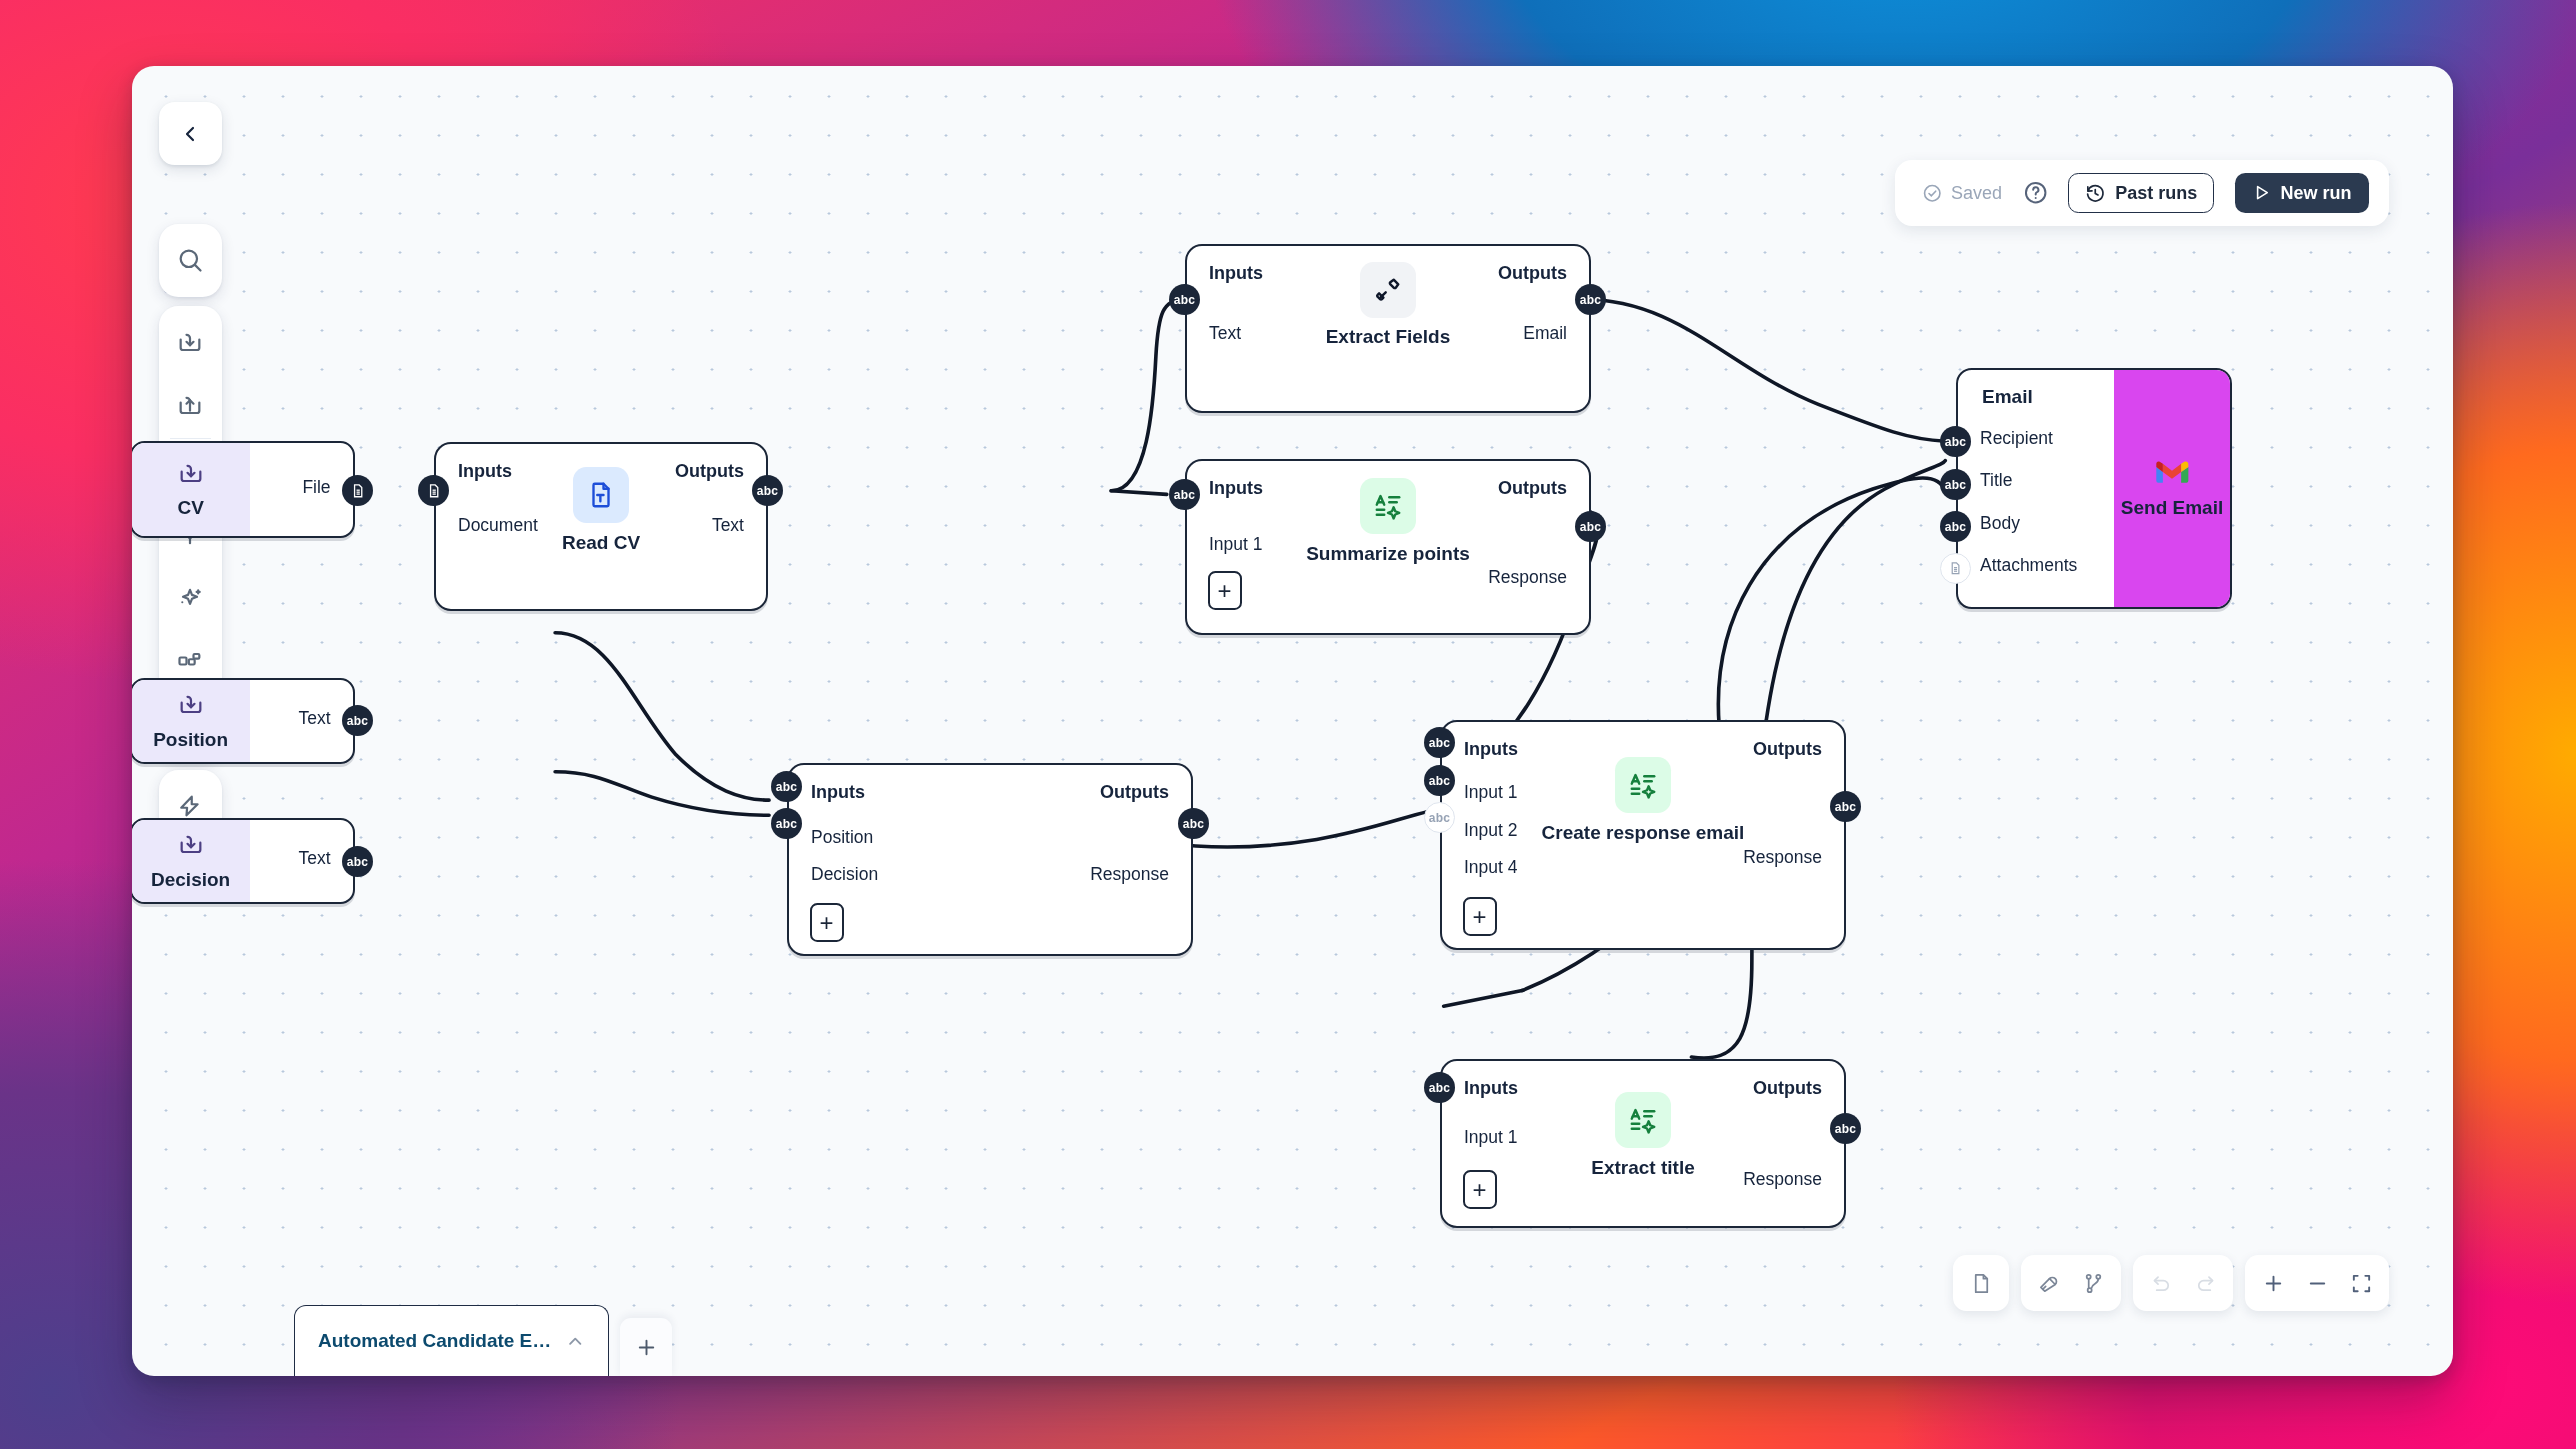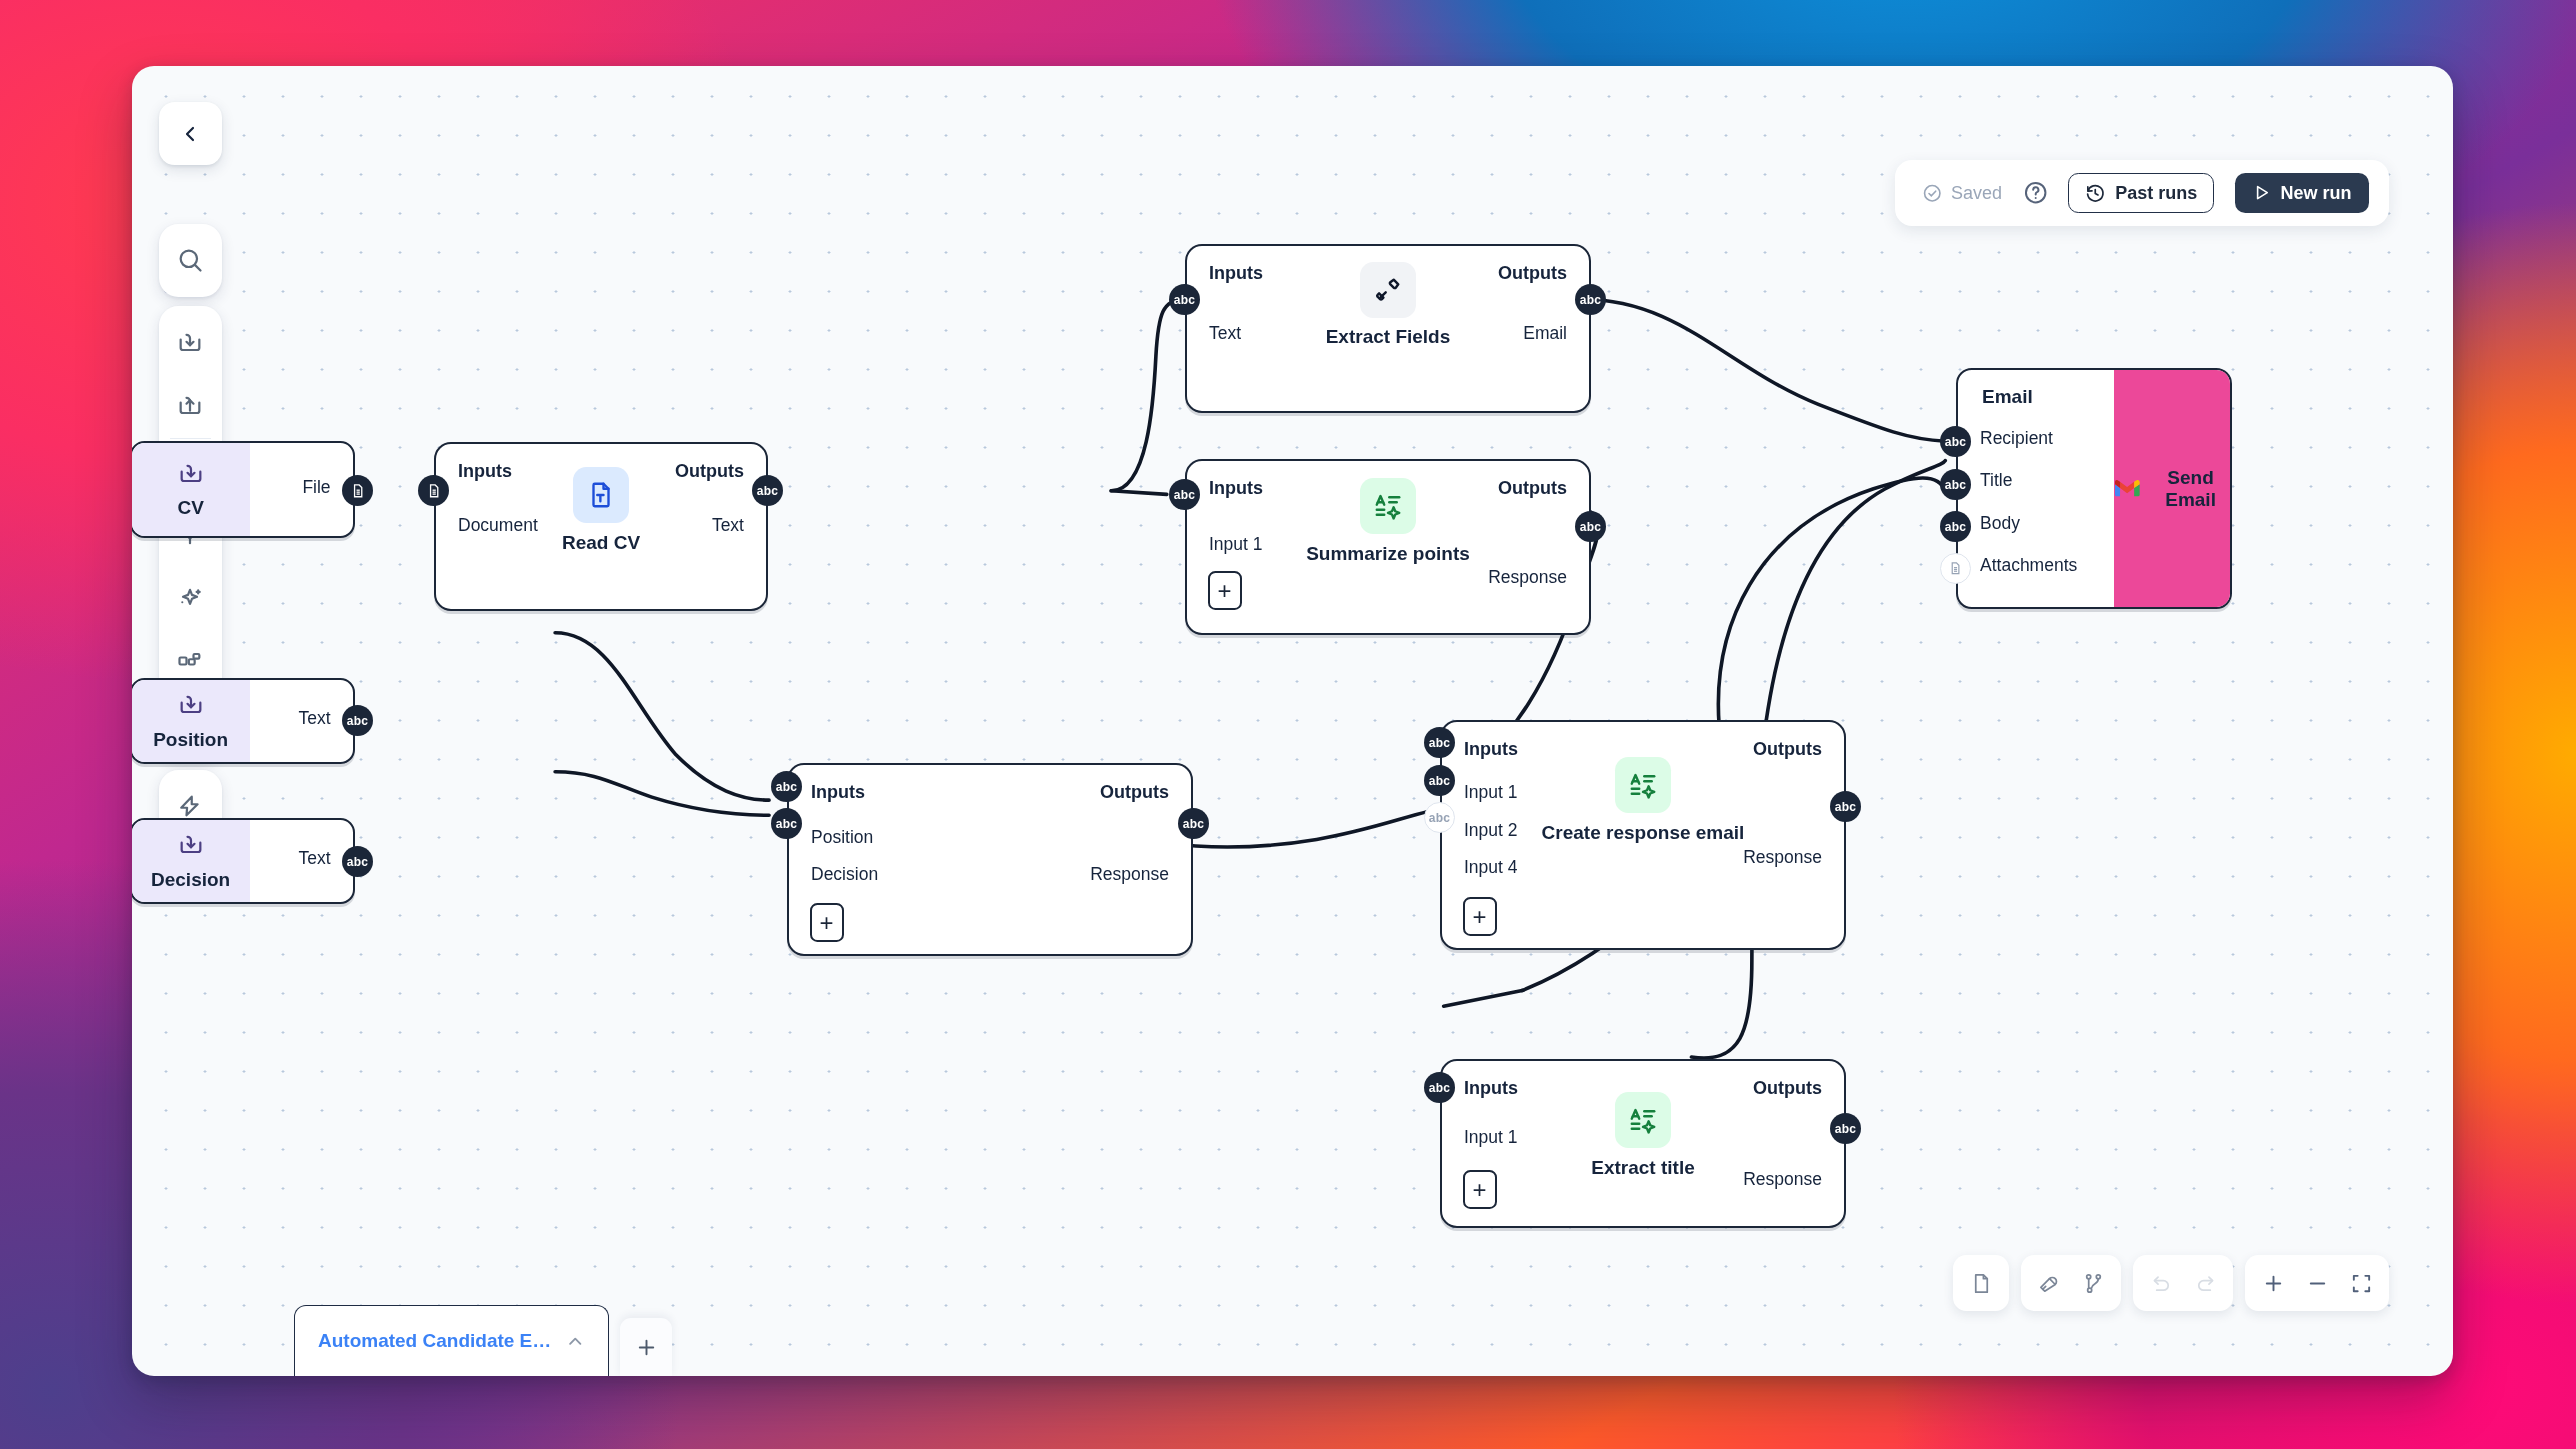--- a/index.html
+++ b/index.html
@@ -64,21 +64,21 @@
   .btn-solid{
     display:flex; align-items:center; gap:9.7px; height:40px; padding:0 17px;
     background:#2b3a50; border-radius:10.3px; color:#fff; font-size:18px; font-weight:700;
   }
 
   
   .tabbar{ position:absolute; left:162px; bottom:0px; display:flex; align-items:flex-end; gap:11px; }
   .tab{
     height:71px; background:#fff; border:1.8px solid #1f2c44; border-bottom:none;
     border-radius:12px 12px 0 0; display:flex; align-items:center; gap:13.3px; padding:0 23px;
-    color:#3b82f6; font-size:19px; font-weight:700;
+    color:#0c4a6e; font-size:19px; font-weight:700;
   }
   .tab-add{
     height:58px; width:52px; background:#fbfcfe; border-radius:11px 11px 0 0;
     display:flex; align-items:center; justify-content:center;
     box-shadow:0 -2.4px 8.5px rgba(30,45,80,.07);
   }
 
   
   .bottombar{ position:absolute; right:64px; bottom:65px; display:flex; align-items:center; gap:12px; }
   .bb-group{
@@ -130,21 +130,21 @@
                align-items:center; justify-content:center; gap:9.7px; }
   .vnode-name{ font-size:19px; font-weight:700; color:#16243c; }
   .vnode-right{ flex:1; position:relative; }
 
   
   .email-node{
     position:absolute; background:#fff; border:2.1px solid #1b2638; border-radius:15.7px;
     box-shadow:0 3px 0 rgba(27,38,56,.16); overflow:hidden; display:flex;
   }
   .email-left{ flex:1; position:relative; }
-  .email-right{ width:116px; background:#ec4899; display:flex; flex-direction:row;
+  .email-right{ width:116px; background:#d946ef; display:flex; flex-direction:column;
                 align-items:center; justify-content:center; gap:11px; }
   .email-head{ position:absolute; left:24px; top:15.7px; font-size:19px; font-weight:700; color:#16243c; }
 
   svg.edges{ position:absolute; inset:0; width:100%; height:100%; pointer-events:none; }
 </style>
 </head>
 <body>
 
 <div id="root">
 

